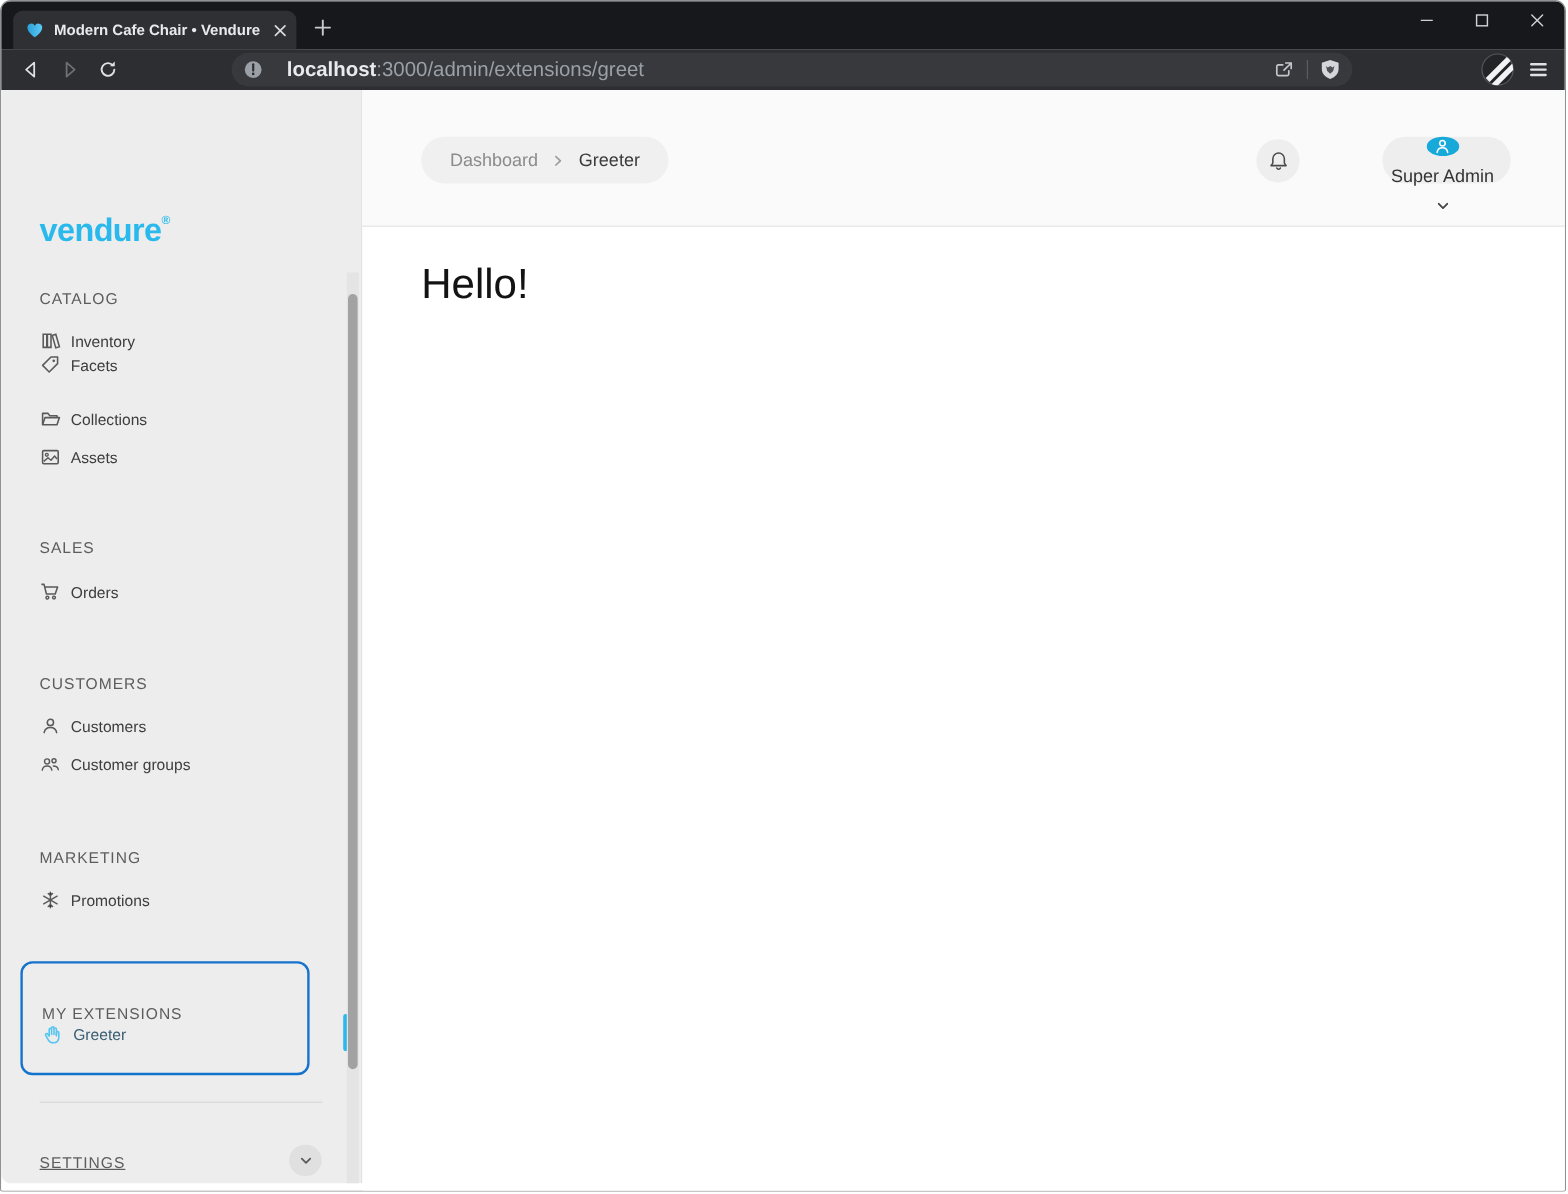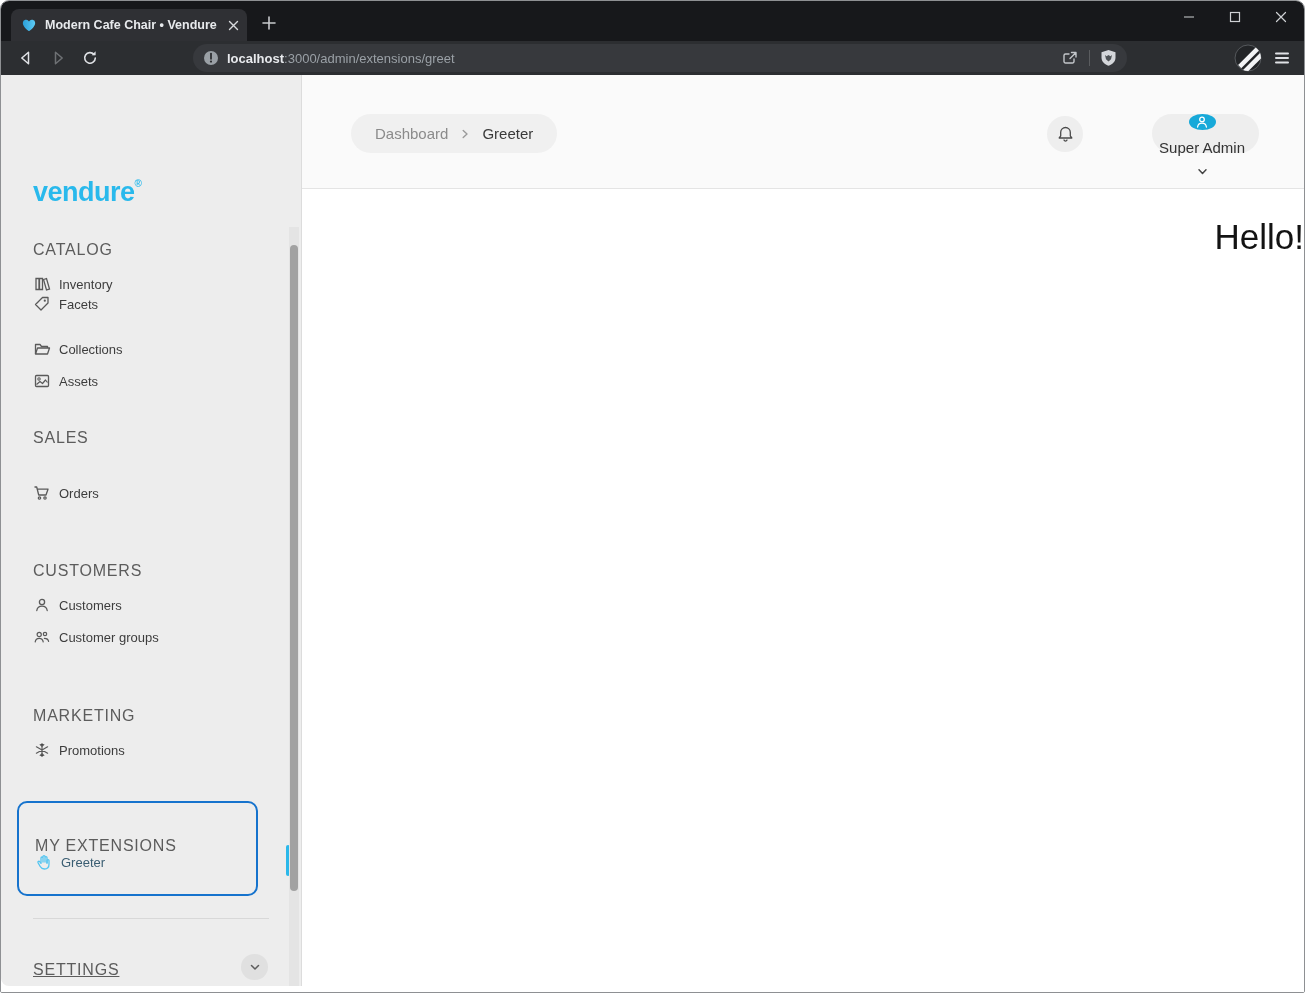--- a/index.html
+++ b/index.html
@@ -18,34 +18,34 @@
   .icon-btn { display: flex; align-items: center; justify-content: center; cursor: pointer; }
   .newtab { position: absolute; left: 256px; top: 10px; width: 24px; height: 24px; }
   .win-controls { position: absolute; right: 0; top: 0; height: 32px; display: flex; }
   .win-btn { width: 46px; height: 32px; display: flex; align-items: center; justify-content: center; }
 
   
   .toolbar { height: 34px; background: #2c2e31; display: flex; align-items: center; padding: 0 12px; }
   .nav-btn { width: 26px; height: 26px; margin-right: 6px; display: flex; align-items: center; justify-content: center; }
   .urlbar { margin-left: 84px; width: 934px; height: 28px; border-radius: 14px; background: #37393d;
     display: flex; align-items: center; padding: 0 10px; }
-  .url-text { flex: 1; font-size: 13px; color: #9aa0a6; margin-left: 8px; white-space: nowrap; overflow: hidden; }
+  .url-text { flex: 1; font-size: 17px; color: #9aa0a6; margin-left: 20px; white-space: nowrap; overflow: hidden; }
   .url-text .host { color: #e8eaed; font-weight: 700; }
   .url-divider { width: 1px; height: 16px; background: #5a5c5f; margin: 0 10px; }
   .toolbar-spacer { flex: 1; }
   .profile-avatar { width: 28px; height: 28px; margin-right: 10px; }
 
   
   .page { display: flex; height: 919px; background: #fff; }
   .sidebar { width: 301px; height: 911px; background: #ededed; border-right: 1px solid #dcdcdc;
     position: relative; flex: none; border-bottom-left-radius: 8px; }
   .logo { position: absolute; left: 32px; top: 102px; font-size: 27px; font-weight: 700;
     color: #29b9ec; letter-spacing: -0.5px; cursor: pointer; }
   .logo sup { font-size: 10px; vertical-align: 14px; }
-  .sec-title { position: absolute; left: 32px; font-size: 16px; font-weight: 500; color: #5c5c5c;
+  .sec-title { position: absolute; left: 32px; font-size: 13px; font-weight: 500; color: #5c5c5c;
     letter-spacing: .8px; text-transform: uppercase; }
   .nav-item { position: absolute; left: 32px; height: 20px; display: flex; align-items: center;
     gap: 8px; cursor: pointer; }
   .nav-item .nv-icon { width: 18px; height: 18px; color: #5a5a5a; flex: none; display: flex; }
   .nav-item .nv-label { font-size: 13px; color: #3d3d3d; white-space: nowrap; }
   .ext-card { position: absolute; left: 16px; top: 726px; width: 241px; height: 95px;
     border: 2px solid #1673cd; border-radius: 10px; }
   .ext-card .sec-title { left: 16px; top: 34px; }
   .ext-card .nav-item { left: 16px; top: 49px; }
   .ext-card .nv-icon { color: #54c5f0; }
@@ -68,21 +68,21 @@
   .crumb { font-size: 15px; color: #8b8b8b; cursor: pointer; }
   .crumb.current { color: #3a3a3a; font-weight: 500; }
   .bell-btn { position: absolute; right: 221px; top: 41px; width: 36px; height: 36px; border-radius: 18px;
     background: #eeeeee; display: flex; align-items: center; justify-content: center; cursor: pointer; }
   .user-pill { position: absolute; right: 45px; top: 39px; height: 39px; border-radius: 20px;
     background: #eeeeee; display: flex; align-items: center; padding: 0 14px 0 7px; gap: 9px; cursor: pointer; flex-direction: column; }
   .user-avatar { width: 27px; height: 27px; border-radius: 50%; background: #17a9d9;
     display: flex; align-items: center; justify-content: center; }
   .user-name { font-size: 15px; color: #333; }
   .main-body { flex: 1; background: #fff; }
-  .hello { margin: 28px 0 0 49px; font-size: 35px; font-weight: 400; color: #131313; text-align: right; }
+  .hello { margin: 28px 0 0 49px; font-size: 35px; font-weight: 400; color: #131313; }
 </style>
 </head>
 <body>
 
 <div class="window">
 
   <div class="titlebar">
     <div class="tab">
       <span style="display:flex">
         <svg width="16" height="16" viewBox="0 0 16 16">
@@ -226,21 +226,21 @@
         <span class="nv-icon">
           <svg width="18" height="18" viewBox="0 0 18 18">
               <rect x="2.5" y="3.5" width="13" height="11" rx="1" fill="none" stroke="currentColor" stroke-width="1.3"></rect>
               <circle cx="6" cy="7" r="1.2" fill="none" stroke="currentColor" stroke-width="1.1"></circle>
               <path d="M3.5 12.5l3.5-3 2.5 2 3-3.5 2 2.5" fill="none" stroke="currentColor" stroke-width="1.2" stroke-linejoin="round"></path>
             </svg>
         </span>
         <span class="nv-label">Assets</span>
       </div>
 
-      <div class="sec-title" style="top:354px">SALES</div>
+      <div class="sec-title" style="top:374px">SALES</div>
       <div class="nav-item" style="top:408px">
         <span class="nv-icon">
           <svg width="18" height="18" viewBox="0 0 18 18">
               <path d="M1.5 3h2.2l2 8h7.3l2-5.8H4.4" fill="none" stroke="currentColor" stroke-width="1.3" stroke-linejoin="round"></path>
               <circle cx="6.5" cy="14" r="1.2" fill="none" stroke="currentColor" stroke-width="1.2"></circle>
               <circle cx="12" cy="14" r="1.2" fill="none" stroke="currentColor" stroke-width="1.2"></circle>
             </svg>
         </span>
         <span class="nv-label">Orders</span>
       </div>

